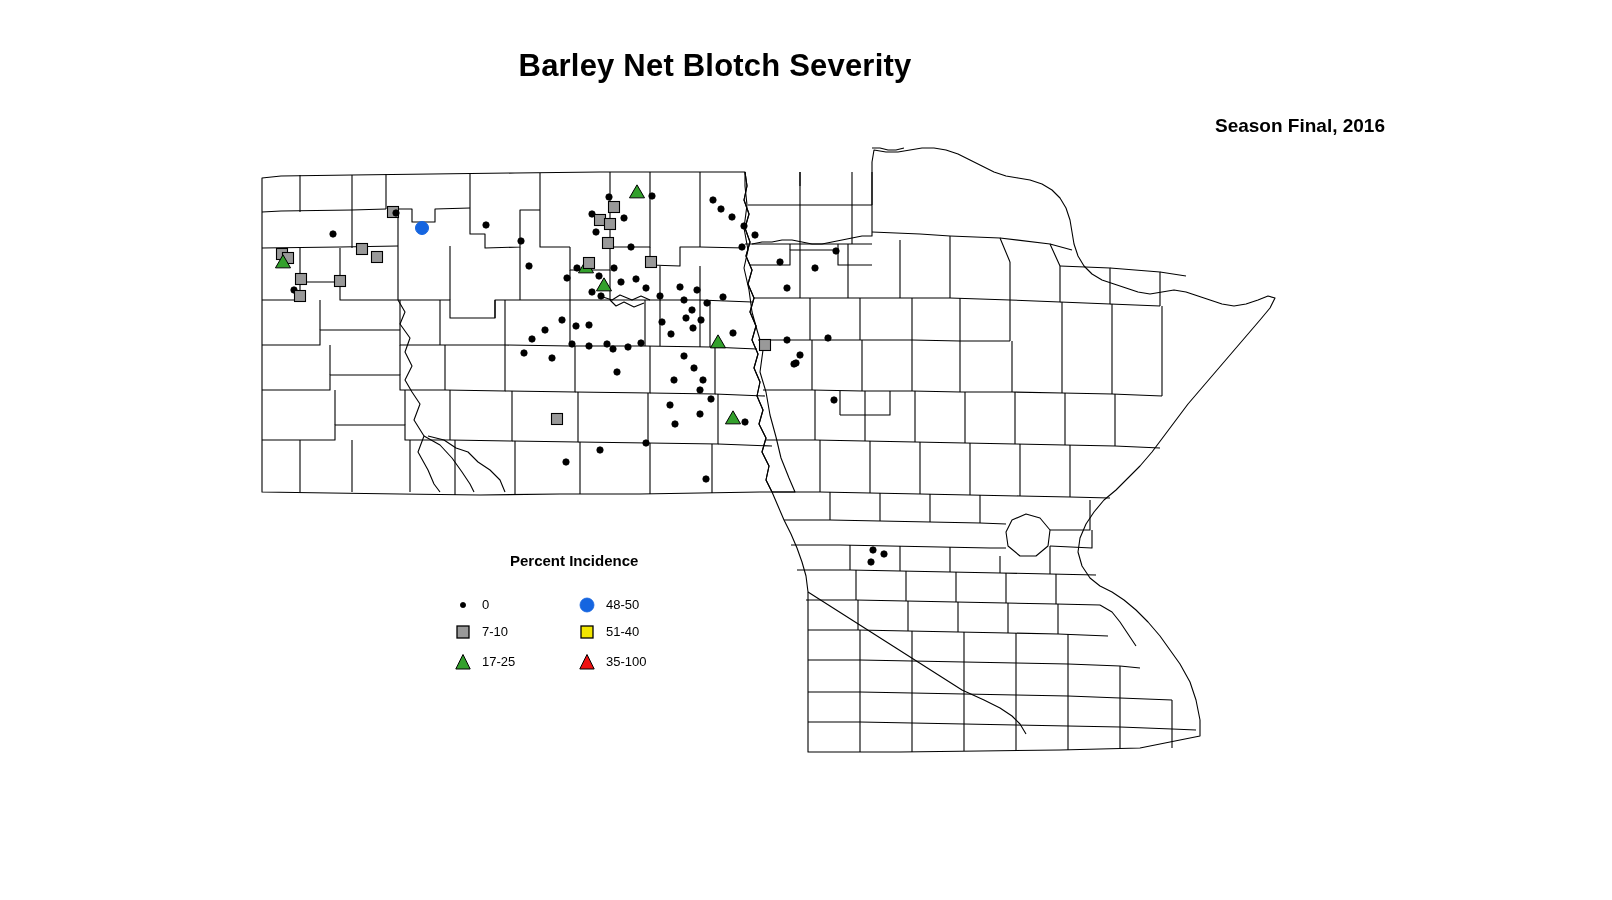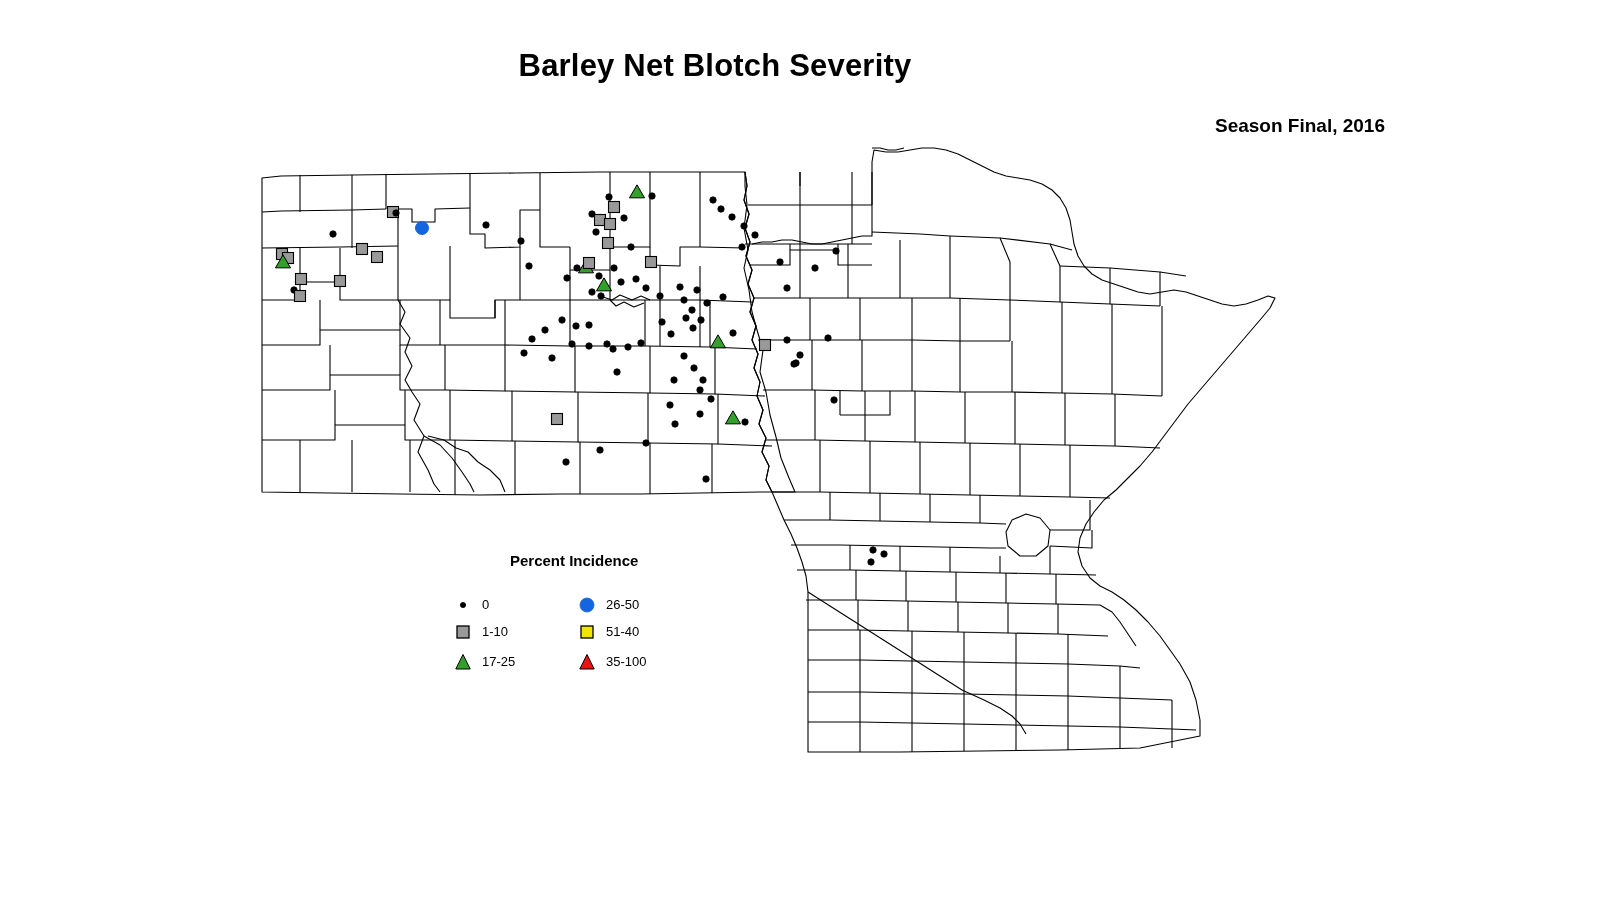--- a/index.html
+++ b/index.html
@@ -466,33 +466,33 @@
         <div class="legend-row" style="left: 0px; top: 44px;">
           <div class="sym"><svg width="22" height="18" viewBox="0 0 22 18">
               <circle cx="11" cy="9" r="2.6" fill="#000000" stroke="#000000" stroke-width="0.8"></circle>
             </svg></div>
           <span class="legend-label">0</span>
         </div>
         <div class="legend-row" style="left: 0px; top: 71px;">
           <div class="sym"><svg width="22" height="18" viewBox="0 0 22 18">
               <rect x="5" y="3" width="12" height="12" fill="#999999" stroke="#000000" stroke-width="1.3"></rect>
             </svg></div>
-          <span class="legend-label">1-10</span>
+          <span class="legend-label">7-10</span>
         </div>
         <div class="legend-row" style="left: 0px; top: 101px;">
           <div class="sym"><svg width="22" height="18" viewBox="0 0 22 18">
               <polygon points="11,1.5 3.8,16 18.2,16" fill="#33a02c" stroke="#000000" stroke-width="1"></polygon>
             </svg></div>
           <span class="legend-label">17-25</span>
         </div>
         <div class="legend-row" style="left: 124px; top: 44px;">
           <div class="sym"><svg width="22" height="18" viewBox="0 0 22 18">
               <circle cx="11" cy="9" r="7" fill="#1565e0" stroke="#1565e0" stroke-width="0.8"></circle>
             </svg></div>
-          <span class="legend-label">26-50</span>
+          <span class="legend-label">48-50</span>
         </div>
         <div class="legend-row" style="left: 124px; top: 71px;">
           <div class="sym"><svg width="22" height="18" viewBox="0 0 22 18">
               <rect x="5" y="3" width="12" height="12" fill="#f2e600" stroke="#000000" stroke-width="1.3"></rect>
             </svg></div>
           <span class="legend-label">51-40</span>
         </div>
         <div class="legend-row" style="left: 124px; top: 101px;">
           <div class="sym"><svg width="22" height="18" viewBox="0 0 22 18">
               <polygon points="11,1.5 3.8,16 18.2,16" fill="#ee1111" stroke="#000000" stroke-width="1"></polygon>

